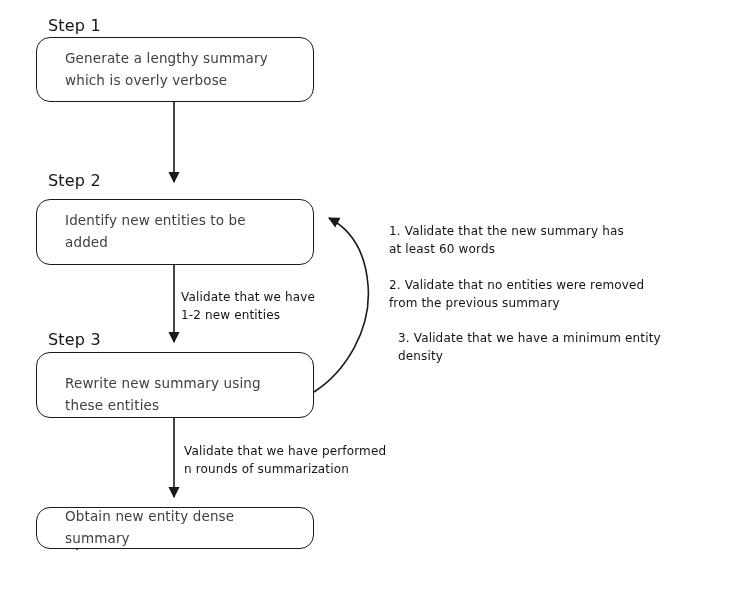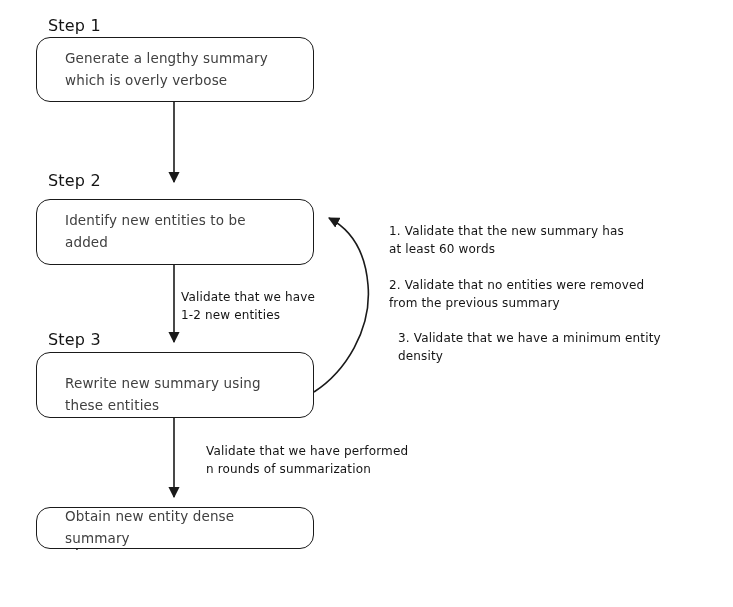--- a/index.html
+++ b/index.html
@@ -104,21 +104,21 @@
   </div>
 
   <div class="step-label" style="left:48px; top:488px;margin-top:44px;">Step 4</div>
   <div class="node" style="left:36px; top:507px; width:278px; height:42px;">
     <span class="node-text">Obtain new entity dense
 summary</span>
   </div>
 
   <div class="edge-label" style="left:181px; top:288px;">Validate that we have
 1-2 new entities</div>
-  <div class="edge-label" style="left:184px; top:442px;margin-left:22px;">Validate that we have performed
+  <div class="edge-label" style="left:184px; top:442px;">Validate that we have performed
 n rounds of summarization</div>
 
   <div class="note" style="left:389px; top:222px;">1. Validate that the new summary has
 at least 60 words</div>
   <div class="note" style="left:389px; top:276px;">2. Validate that no entities were removed
 from the previous summary</div>
   <div class="note" style="left:389px; top:329px;margin-left:9px;">3. Validate that we have a minimum entity
 density</div>
 
 </div>

